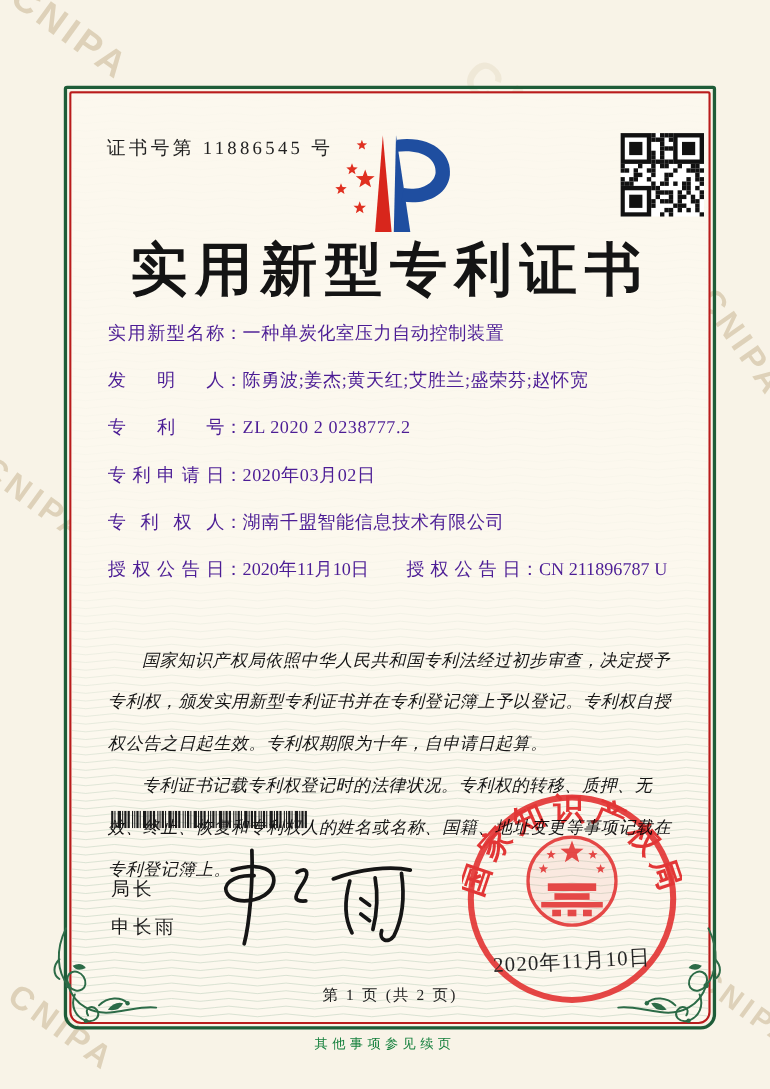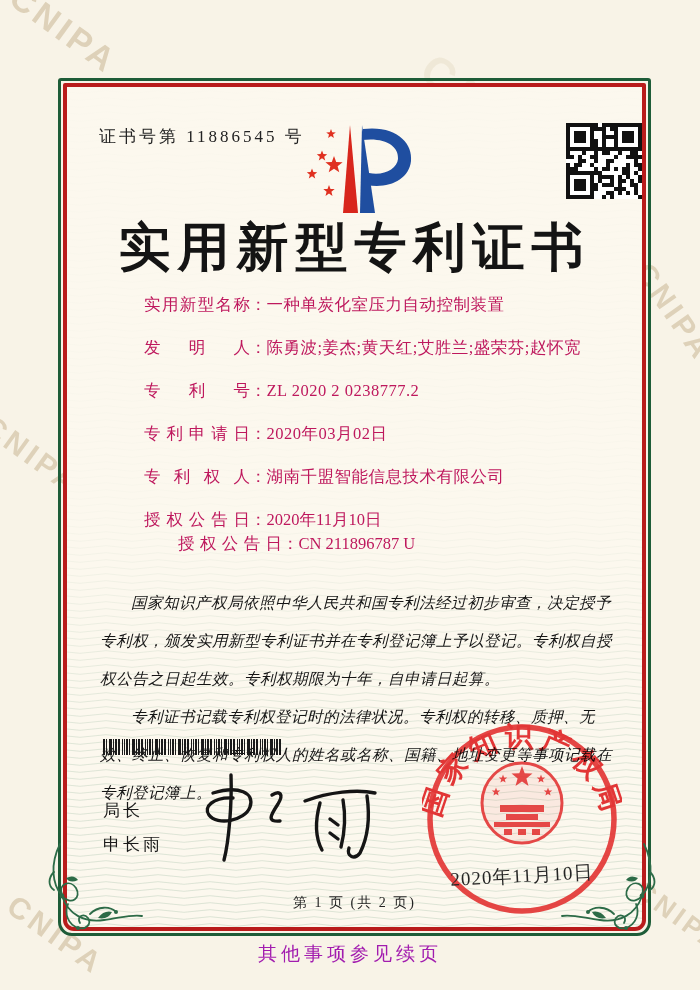--- a/index.html
+++ b/index.html
@@ -10,55 +10,55 @@
   .wm{position:absolute;font-family:"Liberation Sans","DejaVu Sans",sans-serif;font-weight:bold;
       color:#c6b halted;} 
   .wm{color:#c9b794;opacity:.55;letter-spacing:4px;user-select:none;}
   .wm-big{position:absolute;font-family:"Liberation Sans","DejaVu Sans",sans-serif;font-weight:bold;
       color:#d3c5a2;opacity:.22;letter-spacing:8px;user-select:none;}
 
   
   .frame{position:absolute;left:58px;top:78px;width:587px;height:852px;
          border:3px solid #1e5c38;border-radius:3px 3px 14px 14px;}
   .frame-inner{position:absolute;left:2px;top:2px;right:2px;bottom:2px;
-         border:4px solid #b91c1c;border-radius:2px 2px 11px 11px;background:#fcf8ee;overflow:hidden;}
+         border:2px solid #b91c1c;border-radius:2px 2px 11px 11px;background:#fcf8ee;overflow:hidden;}
   .waves{position:absolute;left:0;top:0;z-index:0;}
   .wave-fade{position:absolute;inset:0;z-index:1;
       background:linear-gradient(180deg,rgba(252,248,238,.96) 0%,rgba(252,248,238,.9) 50%,
                  rgba(252,248,238,.5) 66%,rgba(252,248,238,.2) 78%,rgba(252,248,238,.12) 100%);}
   .content{position:absolute;inset:0;z-index:2;}
 
   .cert-no{position:absolute;left:32px;top:38px;font-size:17px;letter-spacing:3px;color:#222;}
   .logo{position:absolute;left:237px;top:32px;}
   .qr{position:absolute;left:499px;top:36px;}
   .title{position:absolute;left:0;right:0;top:126px;text-align:center;font-size:52px;font-weight:bold;
          letter-spacing:7px;color:#141414;}
 
-  .fields{position:absolute;left:33px;right:22px;top:206px;font-size:16.5px;color:#be185d;margin-left:44px;}
+  .fields{position:absolute;left:33px;right:22px;top:206px;font-size:16.5px;color:#4c1d95;}
   .row{margin-bottom:19px;line-height:24px;}
   .flabel{display:inline-block;width:106px;text-align:justify;text-align-last:justify;vertical-align:top;}
   .fcolon{vertical-align:top;}
   .fvalue{display:inline-block;width:calc(100% - 132px);vertical-align:top;letter-spacing:.5px;}
   .grant-no{display:inline-block;margin-left:34px;}
   .grant-no .flabel{width:104px;}
 
   .paras{position:absolute;left:33px;right:26px;top:497px;font-size:15.5px;line-height:38px;
          color:#151515;font-style:italic;letter-spacing:.5px;}
   .paras p{margin:0;text-indent:2em;}
 
   .barcode{position:absolute;left:36px;top:652px;}
   .sig-title{position:absolute;left:36px;top:712px;font-size:17px;letter-spacing:3px;color:#1a1a1a;}
   .sig-name{position:absolute;left:36px;top:746px;font-size:17px;letter-spacing:3px;color:#1a1a1a;}
   .signature{position:absolute;left:112px;top:676px;}
   .seal{position:absolute;left:355px;top:632px;mix-blend-mode:multiply;opacity:.96;}
 
   .page-info{position:absolute;left:0;right:0;bottom:15px;text-align:center;font-size:14px;
              letter-spacing:2px;color:#222;}
-  .footer-note{position:absolute;left:0;right:0;top:941px;text-align:center;font-size:19px;
-             letter-spacing:4px;color:#a21caf;}
+  .footer-note{position:absolute;left:0;right:0;top:941px;text-align:center;font-size:12px;
+             letter-spacing:4px;color:#15803d;}
   .corner{position:absolute;z-index:3;}
 </style>
 </head>
 <body>
 
 <div class="page">
 
   <span class="wm" style="left:2px;top:10px;font-size:34px;transform:rotate(36deg);">CNIPA</span>
   <span class="wm" style="left:-24px;top:438px;font-size:30px;transform:rotate(36deg);">CNIPA</span>
   <span class="wm" style="left:618px;top:295px;font-size:30px;transform:rotate(55deg);">CNIPA</span>

